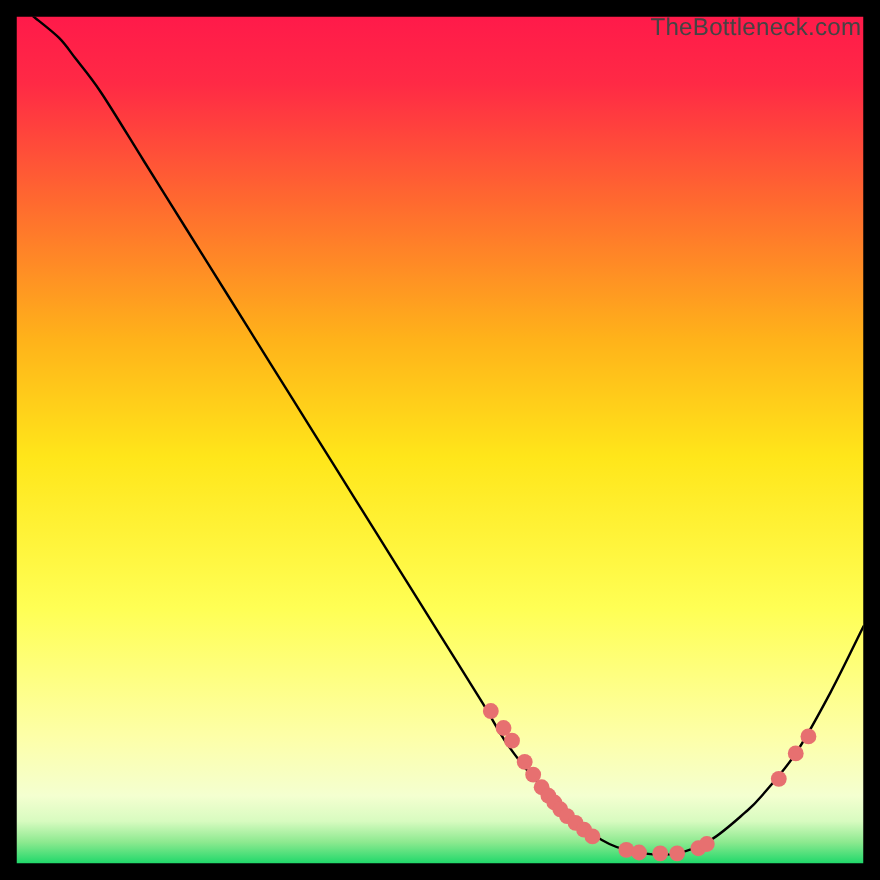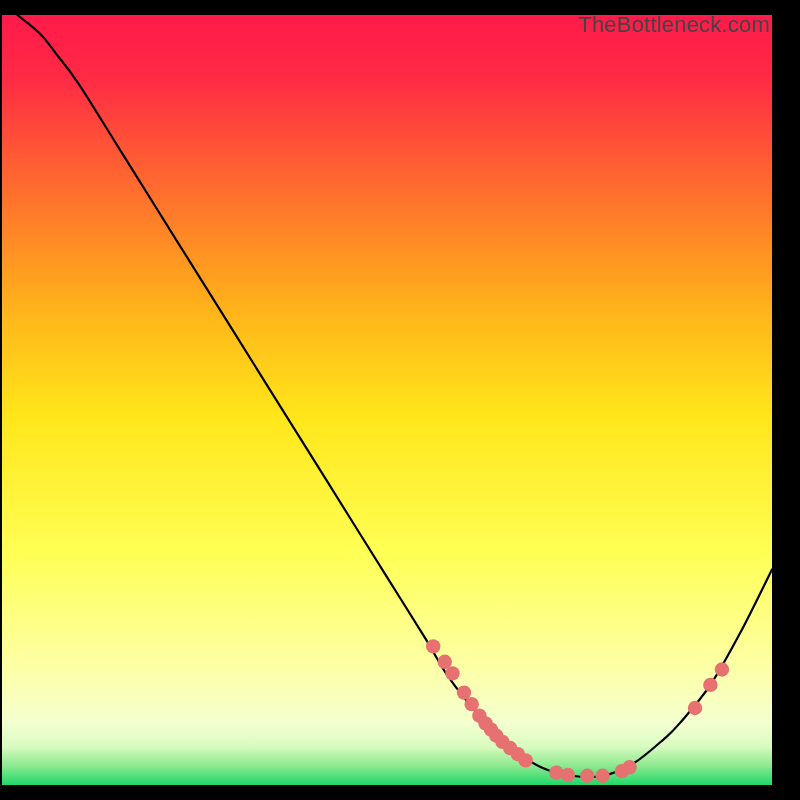--- a/index.html
+++ b/index.html
@@ -6,21 +6,21 @@
     margin: 0;
     padding: 0;
     width: 800px;
     height: 800px;
     background: #000000;
     overflow: hidden;
     font-family: Arial, Helvetica, sans-serif;
   }
   .frame {
     position: absolute;
-    left: 2px;
+    left: 15px;
     top: 15px;
     width: 770px;
     height: 770px;
     background: #000000;
   }
   .plot-area {
     position: absolute;
     left: 0;
     top: 0;
     width: 770px;

